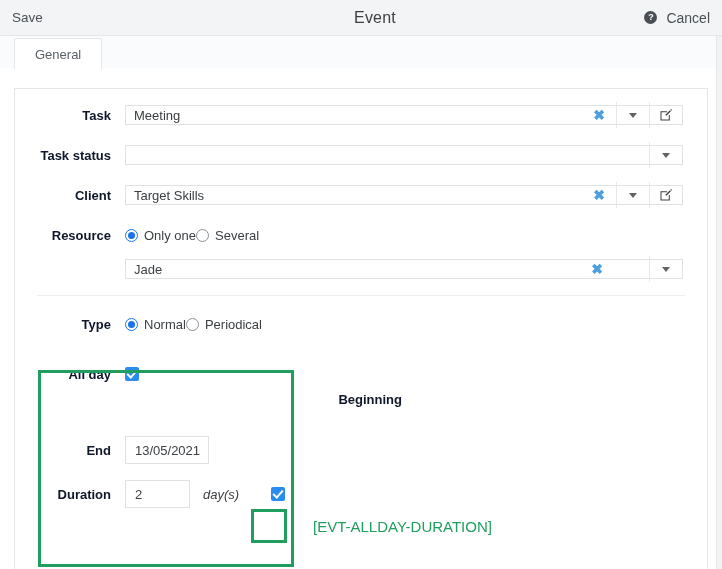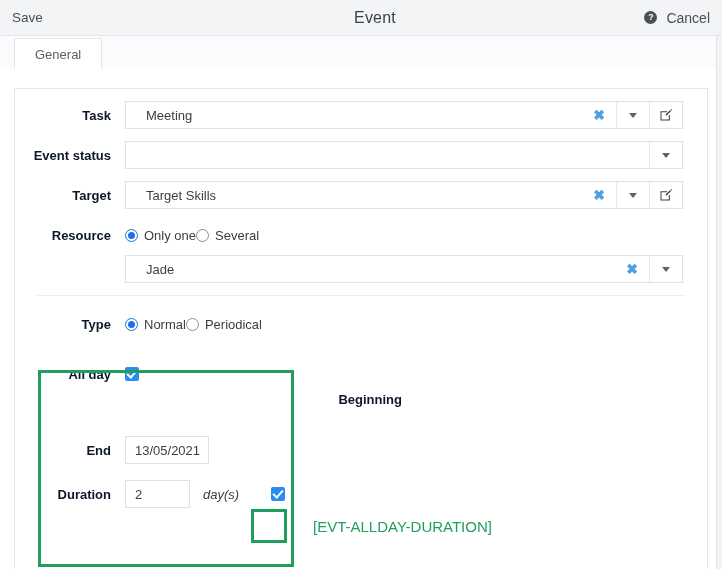--- a/index.html
+++ b/index.html
@@ -122,38 +122,37 @@
     font-weight: bold;
     color: #0f172a;
     box-sizing: border-box;
     flex: 0 0 auto;
   }
 
   .ctrl { display: flex; align-items: center; flex: 1 1 auto; }
 
   
   .field {
-    height: 28px;
+    height: 20px;
     border: 1px solid #dfe1e5;
     background: #ffffff;
     display: flex;
     align-items: center;
     box-sizing: border-box;
-    padding-left: 12px;
   }
   .field .val {
     flex: 1 1 auto;
     padding-left: 8px;
     font-size: 13px;
     color: #3c4043;
     white-space: nowrap;
     overflow: hidden;
   }
   .field-main { width: 558px; }
-  .field-res  { width: 558px; }
+  .field-res  { width: 558px; gap: 35px; }
 
   .btn-clear, .btn-caret, .btn-edit {
     width: 32px;
     height: 26px;
     display: flex;
     align-items: center;
     justify-content: center;
     cursor: pointer;
     flex: 0 0 auto;
   }
@@ -335,33 +334,33 @@
               <path d="M1.5 3.2 H8 V4.2 H2.5 V11.5 H9.8 V7 H10.8 V12.5 H1.5 Z" fill="#3c4043"></path>
               <path d="M7.4 7.8 L11.9 3.3 L10.9 2.3 L6.4 6.8 Z" fill="#3c4043"></path>
               <path d="M11.4 1.8 L12.3 2.7 L13.0 2.0 L12.1 1.1 Z" fill="#3c4043"></path>
             </svg>
           </span>
         </div>
       </div>
     </div>
 
     <div class="row">
-      <div class="lbl">Event status</div>
+      <div class="lbl">Task status</div>
       <div class="ctrl">
         <div class="field field-main">
           <span class="val"></span>
           <span class="btn-caret">
               <i class="caret"></i>
             </span>
         </div>
       </div>
     </div>
 
     <div class="row">
-      <div class="lbl">Target</div>
+      <div class="lbl">Client</div>
       <div class="ctrl">
         <div class="field field-main">
           <span class="val">Target Skills</span>
           <span class="btn-clear">✖</span>
           <span class="btn-caret">
               <i class="caret"></i>
             </span>
           <span class="btn-edit">
             <svg class="edit-glyph" width="14" height="14" viewBox="0 0 14 14">
               <path d="M1.5 3.2 H8 V4.2 H2.5 V11.5 H9.8 V7 H10.8 V12.5 H1.5 Z" fill="#3c4043"></path>

